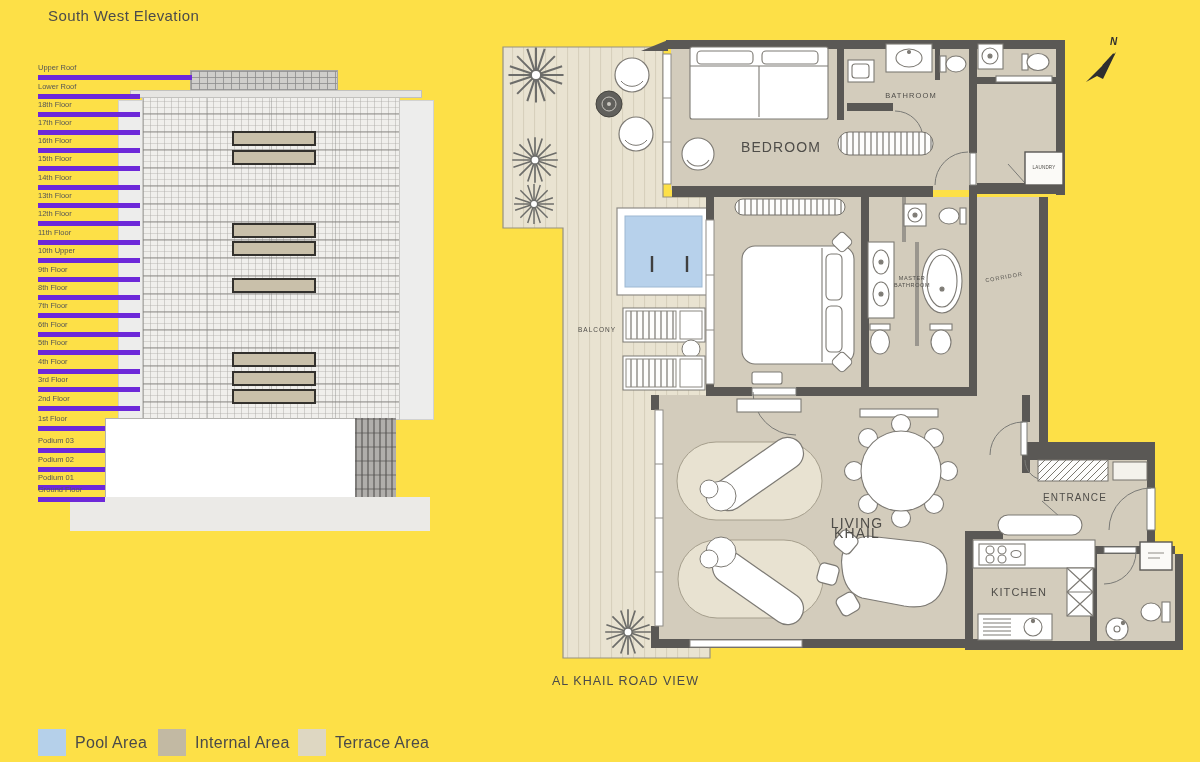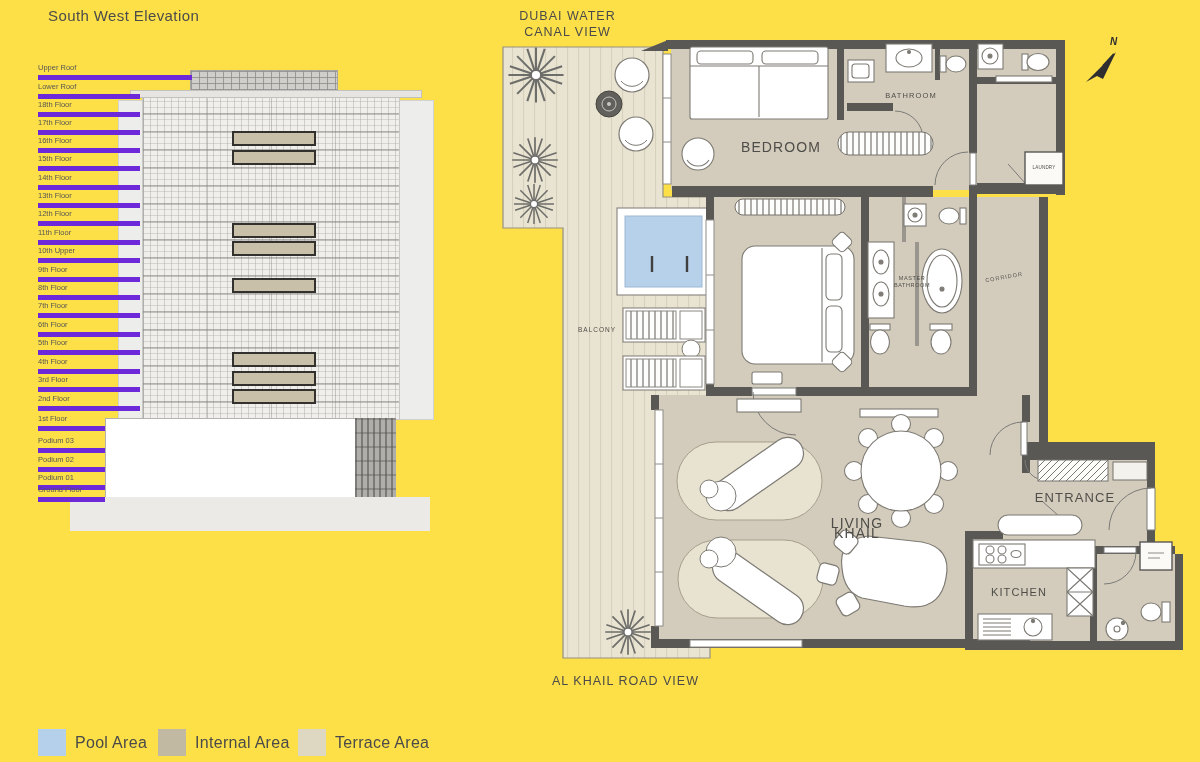--- a/index.html
+++ b/index.html
@@ -98,24 +98,20 @@
   <div class="floor w-std" style="top:338px"><span>5th Floor</span></div>
   <div class="floor w-std" style="top:357px"><span>4th Floor</span></div>
   <div class="floor w-std" style="top:375px"><span>3rd Floor</span></div>
   <div class="floor w-std" style="top:394px"><span>2nd Floor</span></div>
   <div class="floor w-pod" style="top:414px"><span>1st Floor</span></div>
   <div class="floor w-pod" style="top:436px"><span>Podium 03</span></div>
   <div class="floor w-pod" style="top:455px"><span>Podium 02</span></div>
   <div class="floor w-pod" style="top:473px"><span>Podium 01</span></div>
   <div class="floor w-pod" style="top:485px"><span>Ground Floor</span></div>
 
-  <div class="abs caption cap-canal">
-    <span>DUBAI WATER</span><br>
-    <span>CANAL VIEW</span>
-  </div>
   <div class="abs caption cap-road">
     <span>AL KHAIL ROAD VIEW</span>
   </div>
 
   <div class="abs plan-wrap">
     <svg width="700" height="640" viewBox="0 0 700 640">
       <defs>
         <pattern id="planks" width="11" height="11" patternUnits="userSpaceOnUse">
           <rect width="11" height="11" fill="#e9e3d1"></rect>
             <path d="M0.5,0 V11" stroke="#d7d0bc" stroke-width="1.2"></path>
@@ -377,21 +373,21 @@
     <div class="rlabel sm" style="left:422px;top:254px">
       <span>MASTER</span><br>
       <span>BATHROOM</span>
     </div>
     <div class="rlabel corridor" style="left:514px;top:249px">CORRIDOR</div>
     <div class="rlabel balcony" style="left:107px;top:302px">BALCONY</div>
     <div class="rlabel" style="left:367px;top:500px">
       <span>LIVING</span><br>
       <span>KHAIL</span>
     </div>
-    <div class="rlabel" style="left:585px;top:470px;font-size:13px">ENTRANCE</div>
+    <div class="rlabel" style="left:585px;top:470px;font-size:10px">ENTRANCE</div>
     <div class="rlabel" style="left:529px;top:564px;font-size:11px">KITCHEN</div>
     <div class="compass-n">N</div>
   </div>
 
   <div class="legend-item" style="left:38px">
     <span class="swatch sw-pool"></span>
     <span class="legend-label">Pool Area</span>
   </div>
   <div class="legend-item" style="left:158px">
     <span class="swatch sw-internal"></span>

